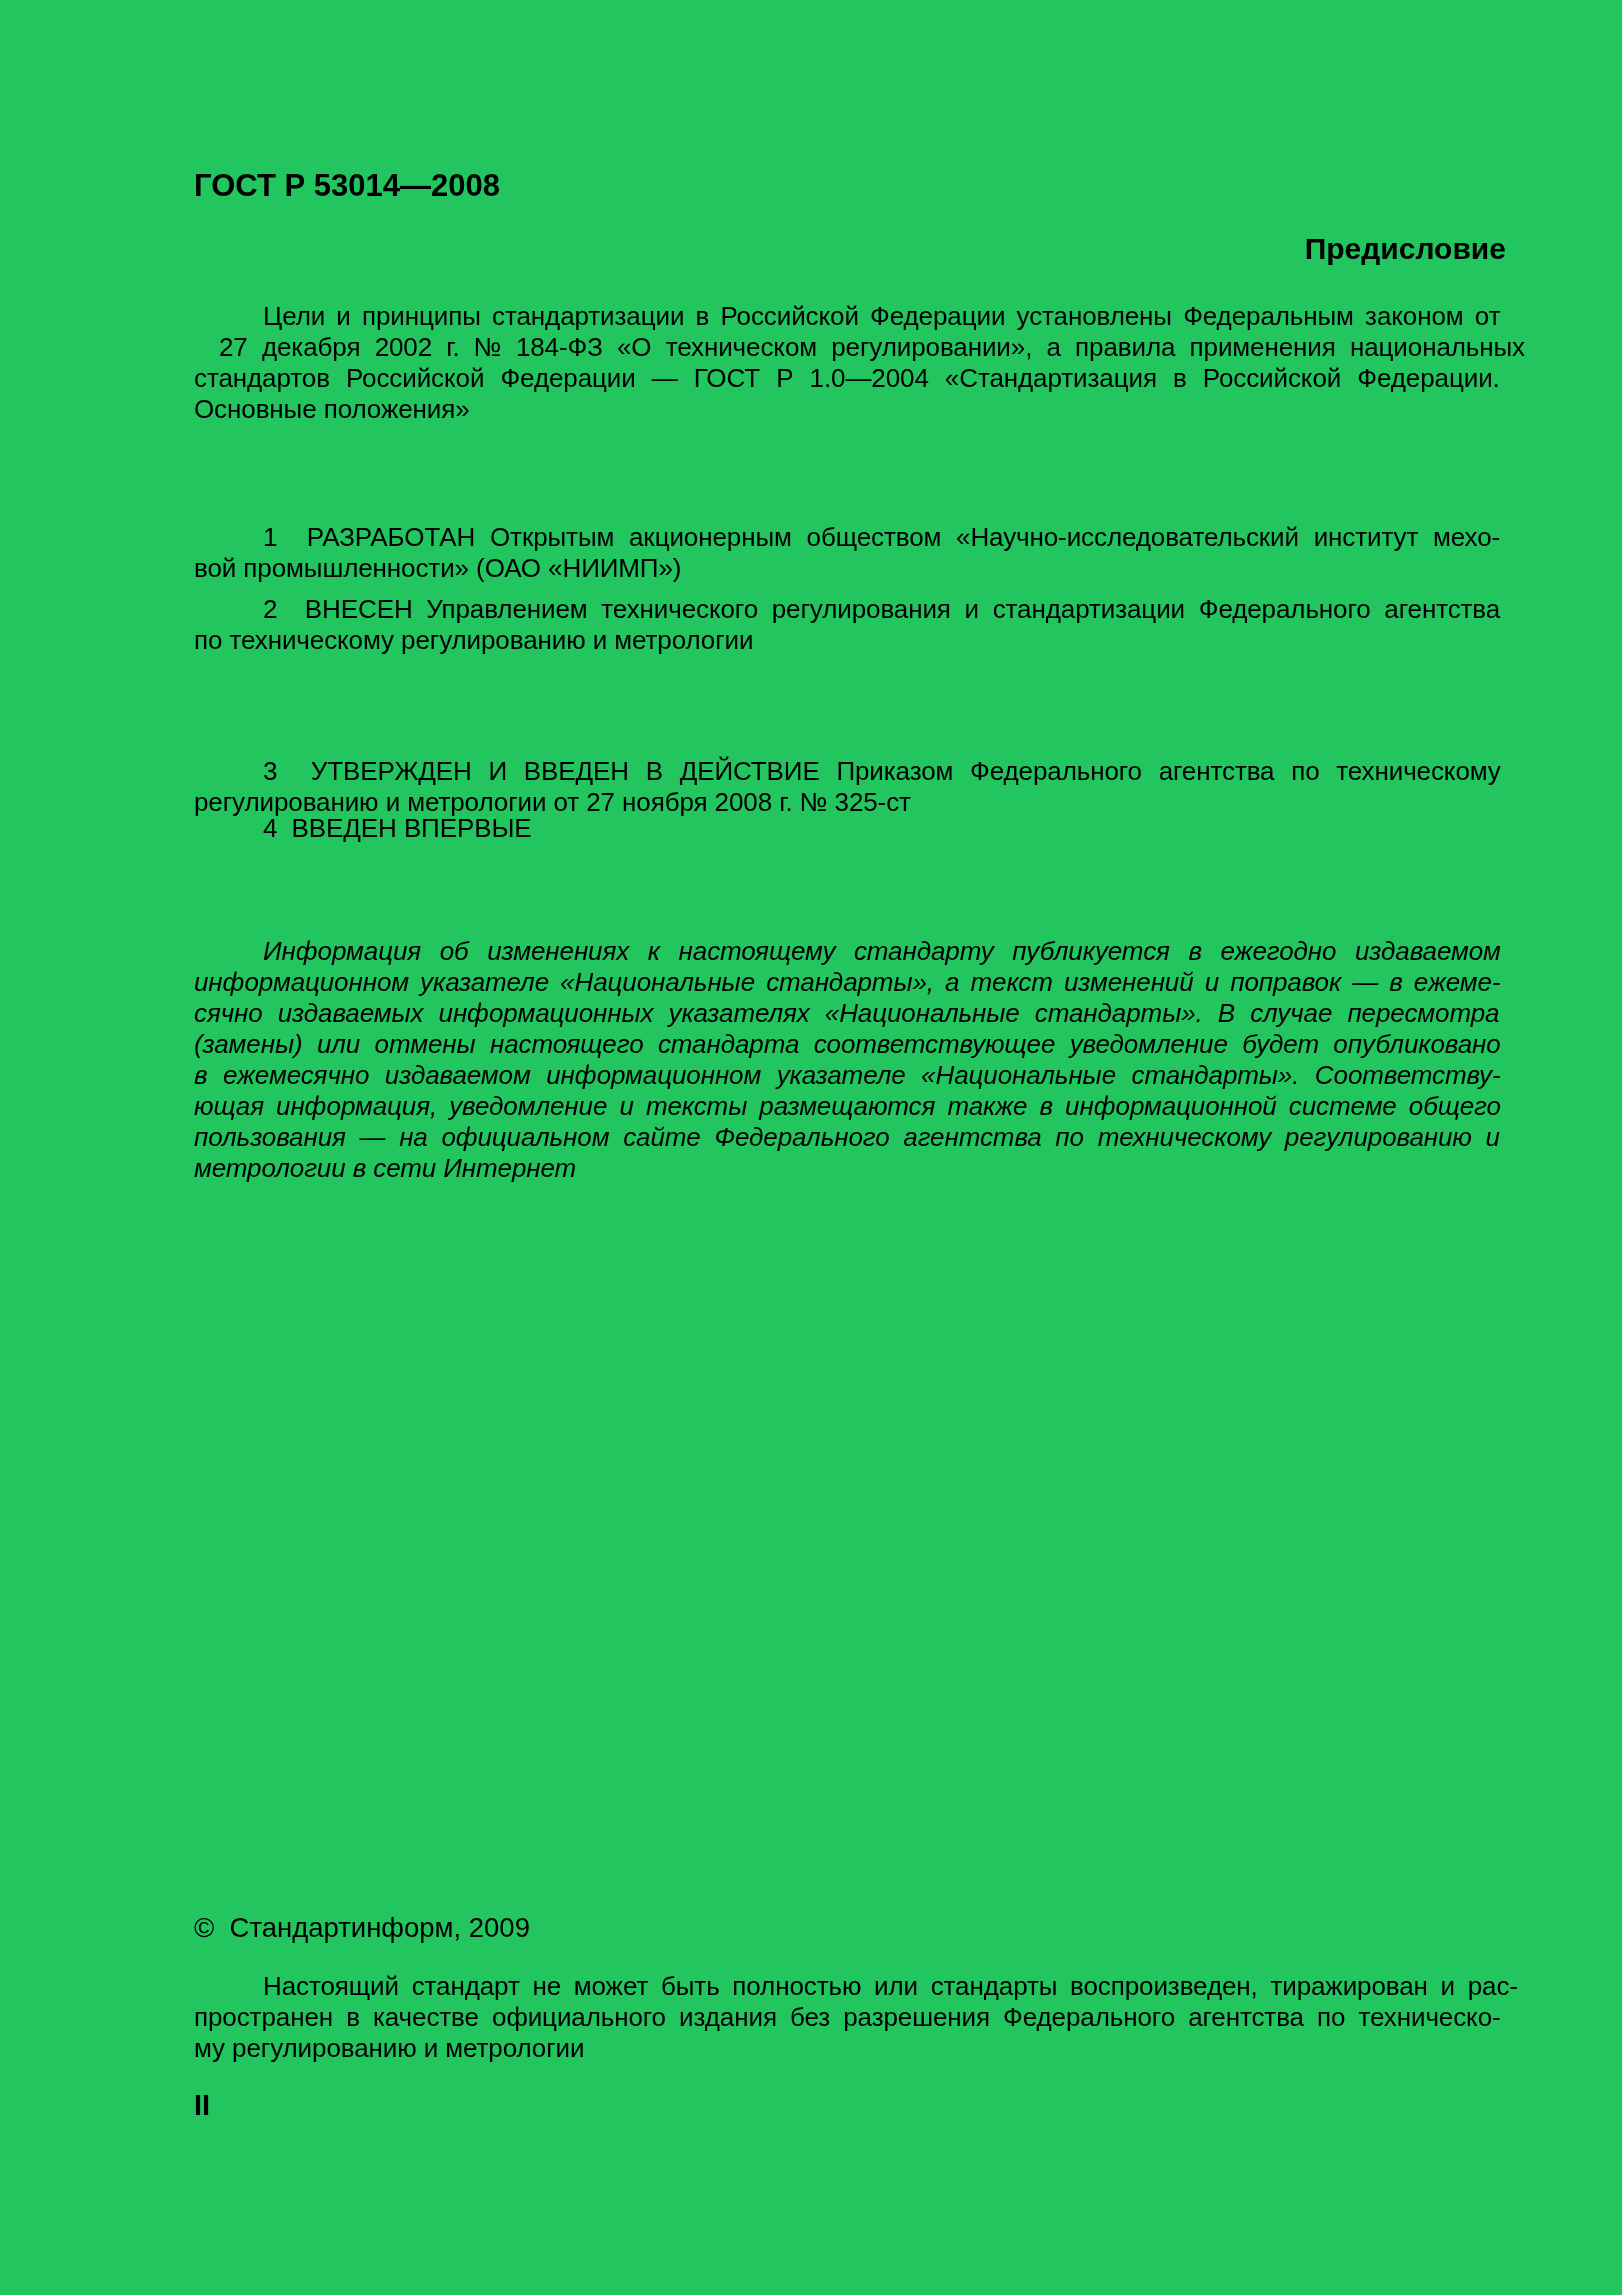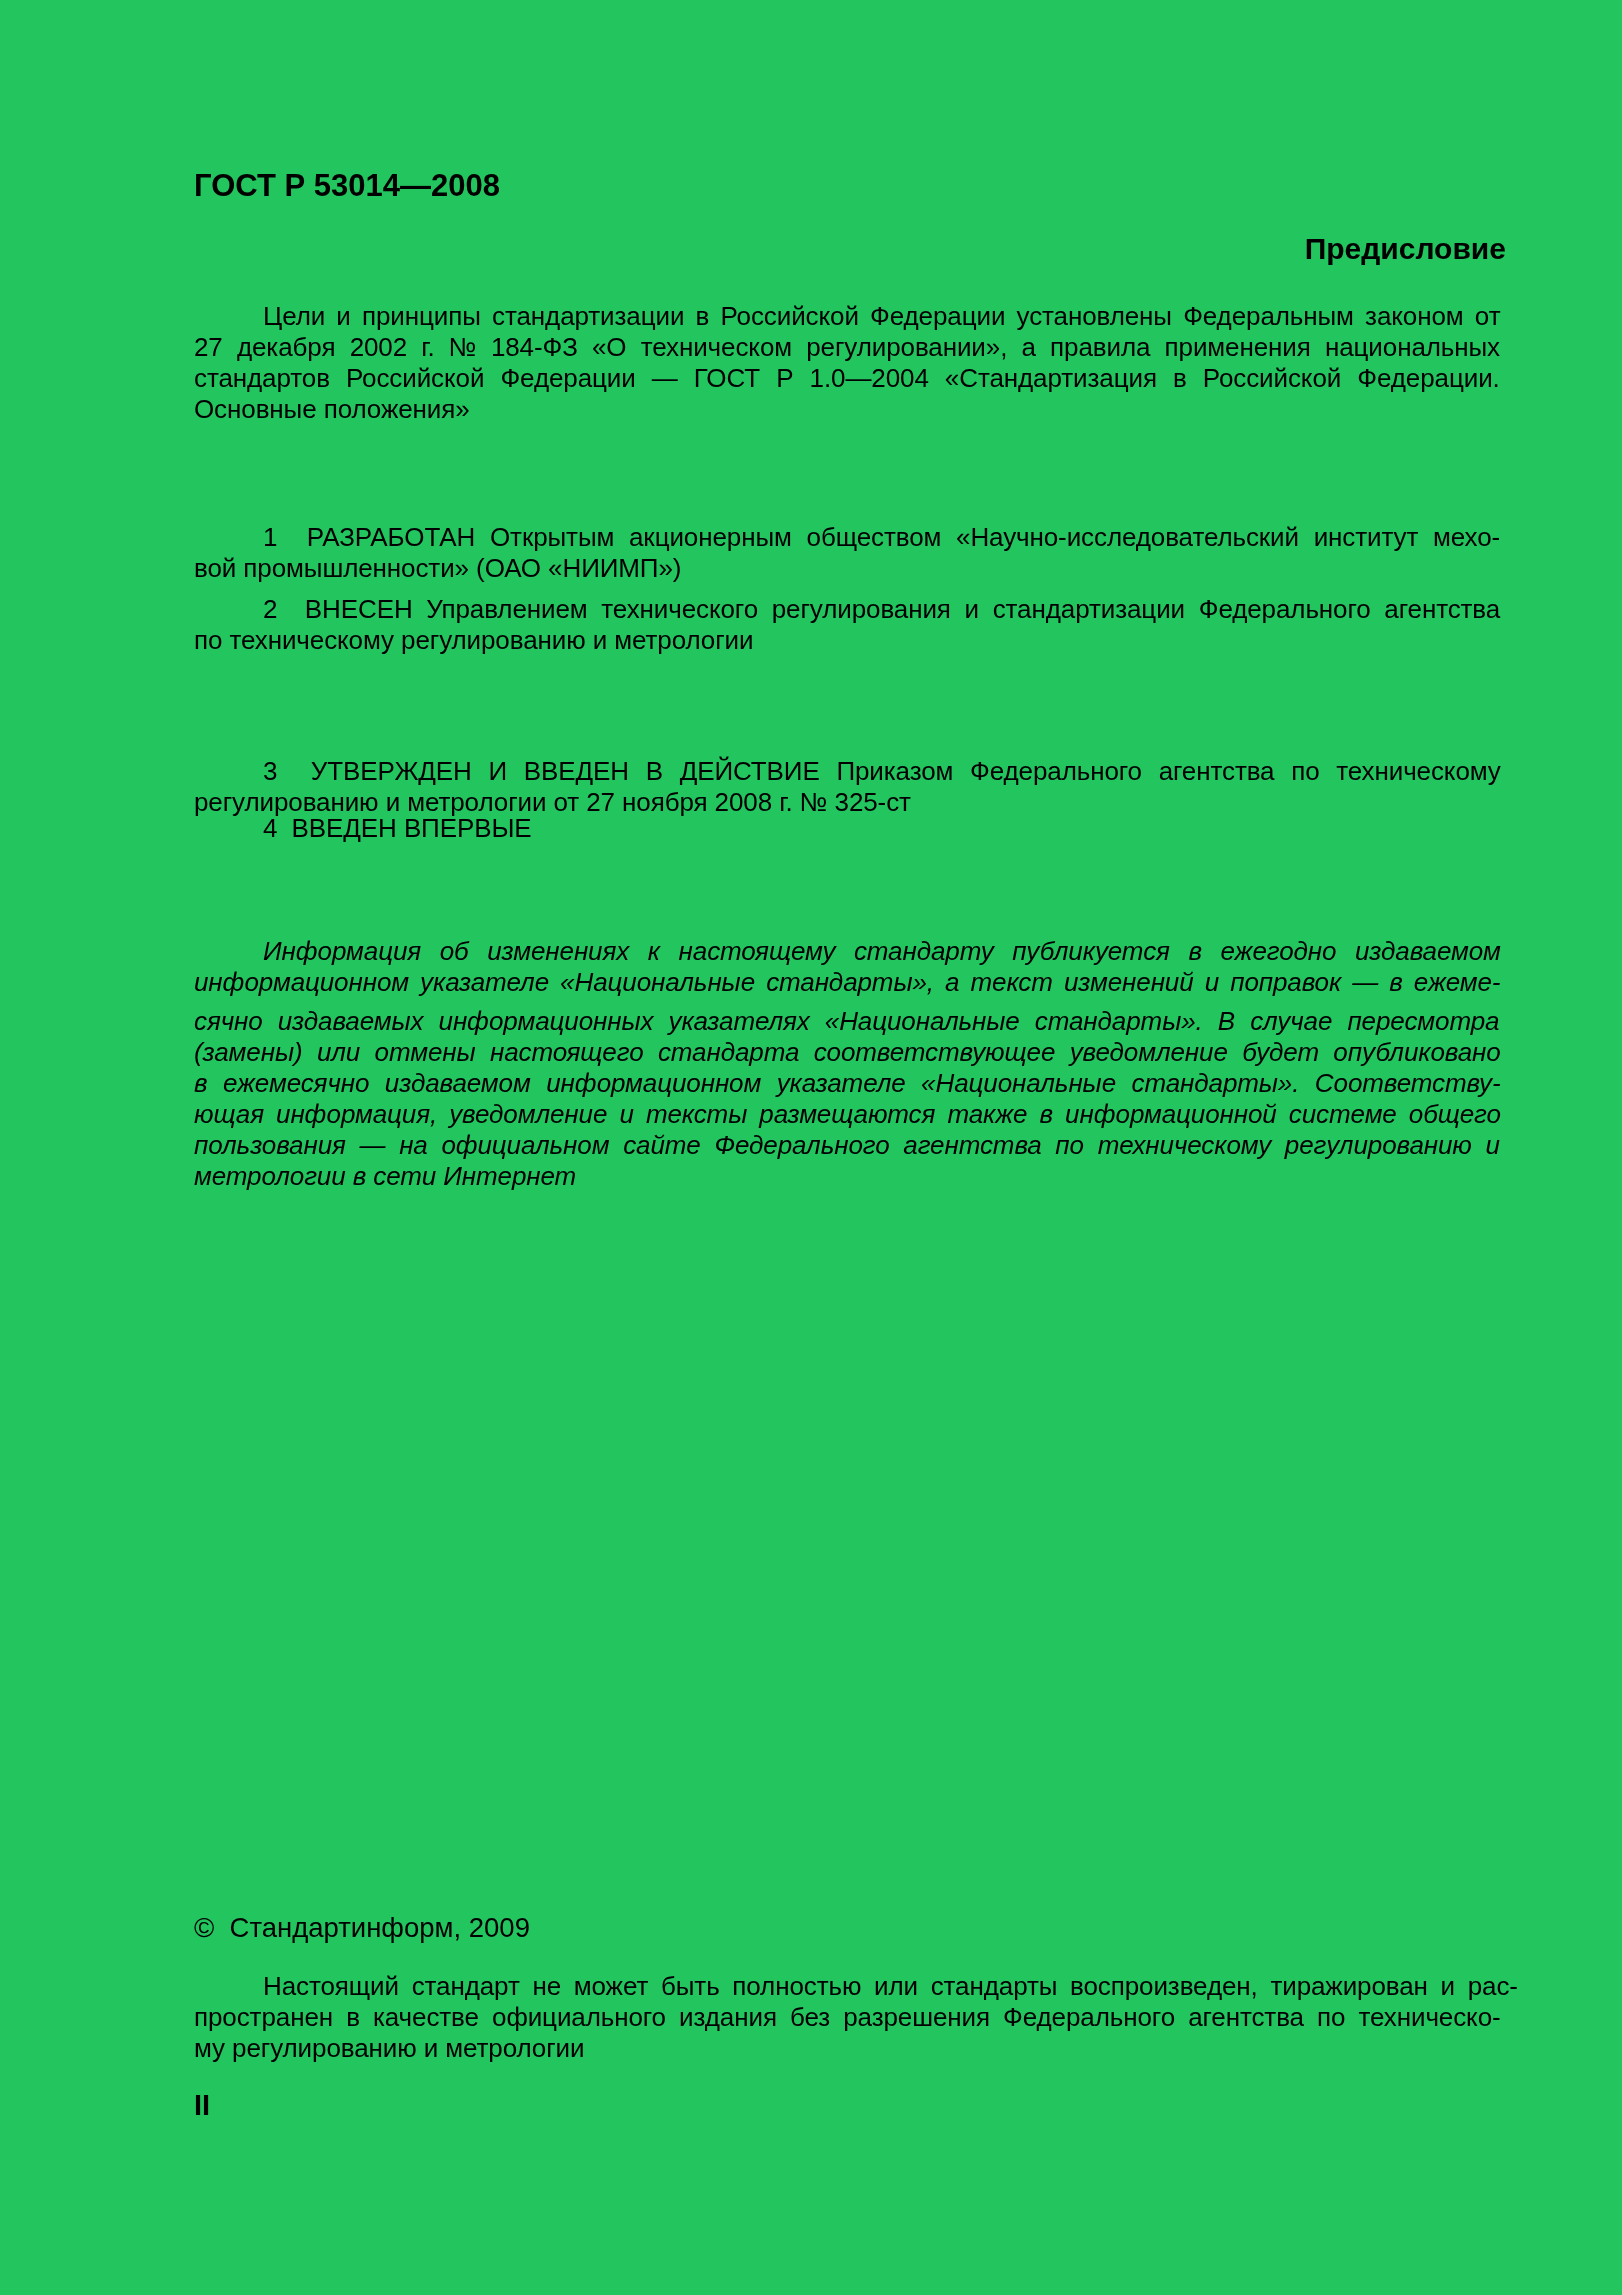--- a/index.html
+++ b/index.html
@@ -73,21 +73,21 @@
 <body>
 
 <div class="page">
 
   <div class="doc-code">ГОСТ Р 53014—2008</div>
 
   <div class="title">Предисловие</div>
 
   <div class="block" style="top:301px">
     <div class="line jl indent" style="word-spacing: 4.1px;">Цели и принципы стандартизации в Российской Федерации установлены Федеральным законом от</div>
-    <div class="line jl" style="word-spacing: 7.1px;">27 декабря 2002 г. № 184-ФЗ «О техническом регулировании», а правила применения национальных</div>
+    <div class="line jl" style="word-spacing: 7.1px; margin-left: 25px;">27 декабря 2002 г. № 184-ФЗ «О техническом регулировании», а правила применения национальных</div>
     <div class="line jl" style="word-spacing: 9px;">стандартов Российской Федерации — ГОСТ Р 1.0—2004 «Стандартизация в Российской Федерации.</div>
     <div class="line">Основные положения»</div>
   </div>
 
 
   <div class="block" style="top:522px">
     <div class="line jl indent" style="word-spacing: 7.6px;">1&nbsp; РАЗРАБОТАН Открытым акционерным обществом «Научно-исследовательский институт мехо-</div>
     <div class="line">вой промышленности» (ОАО «НИИМП»)</div>
   </div>
 
@@ -101,21 +101,21 @@
     <div class="line">регулированию и метрологии от 27 ноября 2008 г. № 325-ст</div>
   </div>
 
   <div class="block" style="top:813px">
     <div class="line indent">4&nbsp; ВВЕДЕН ВПЕРВЫЕ</div>
   </div>
 
   <div class="block it" style="top:936px">
     <div class="line jl indent" style="word-spacing: 11.5px;">Информация об изменениях к настоящему стандарту публикуется в ежегодно издаваемом</div>
     <div class="line jl" style="word-spacing: 4px;">информационном указателе «Национальные стандарты», а текст изменений и поправок — в ежеме-</div>
-    <div class="line jl" style="word-spacing: 8px; margin-top: 8px;">сячно издаваемых информационных указателях «Национальные стандарты». В случае пересмотра</div>
+    <div class="line jl" style="word-spacing: 8px;">сячно издаваемых информационных указателях «Национальные стандарты». В случае пересмотра</div>
     <div class="line jl" style="word-spacing: 7.3px;">(замены) или отмены настоящего стандарта соответствующее уведомление будет опубликовано</div>
     <div class="line jl" style="word-spacing: 8.4px;">в ежемесячно издаваемом информационном указателе «Национальные стандарты». Соответству-</div>
     <div class="line jl" style="word-spacing: 5px;">ющая информация, уведомление и тексты размещаются также в информационной системе общего</div>
     <div class="line jl" style="word-spacing: 6.6px;">пользования — на официальном сайте Федерального агентства по техническому регулированию и</div>
     <div class="line">метрологии в сети Интернет</div>
   </div>
 
   <div class="copyright">©&nbsp; Стандартинформ, 2009</div>
 
   <div class="block" style="top:1971px">

